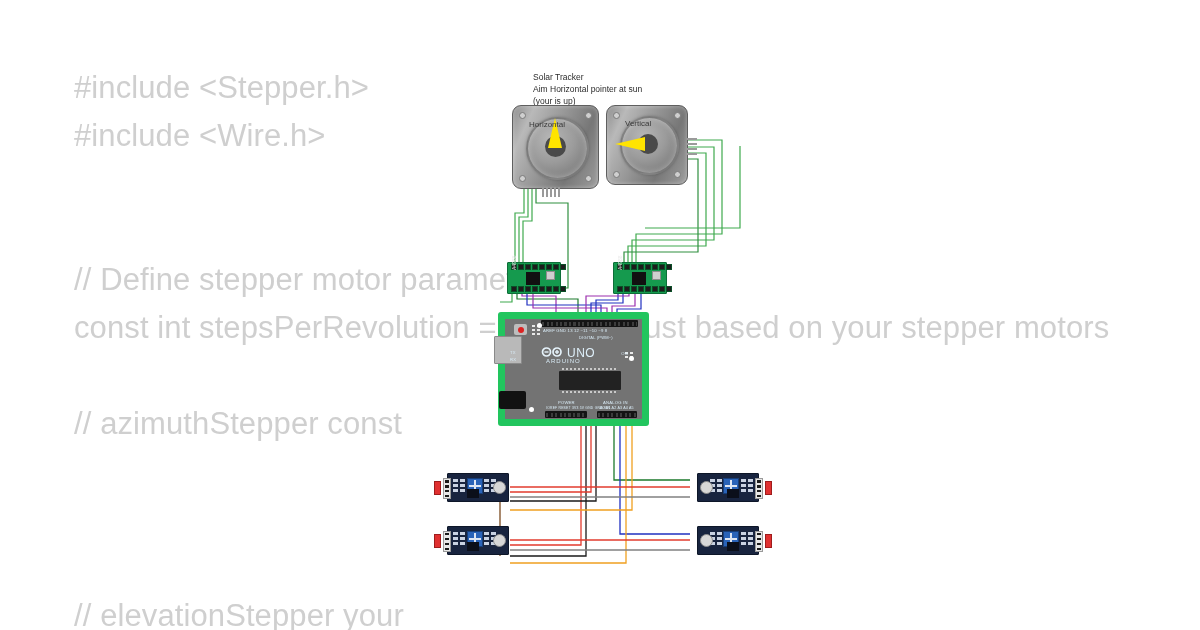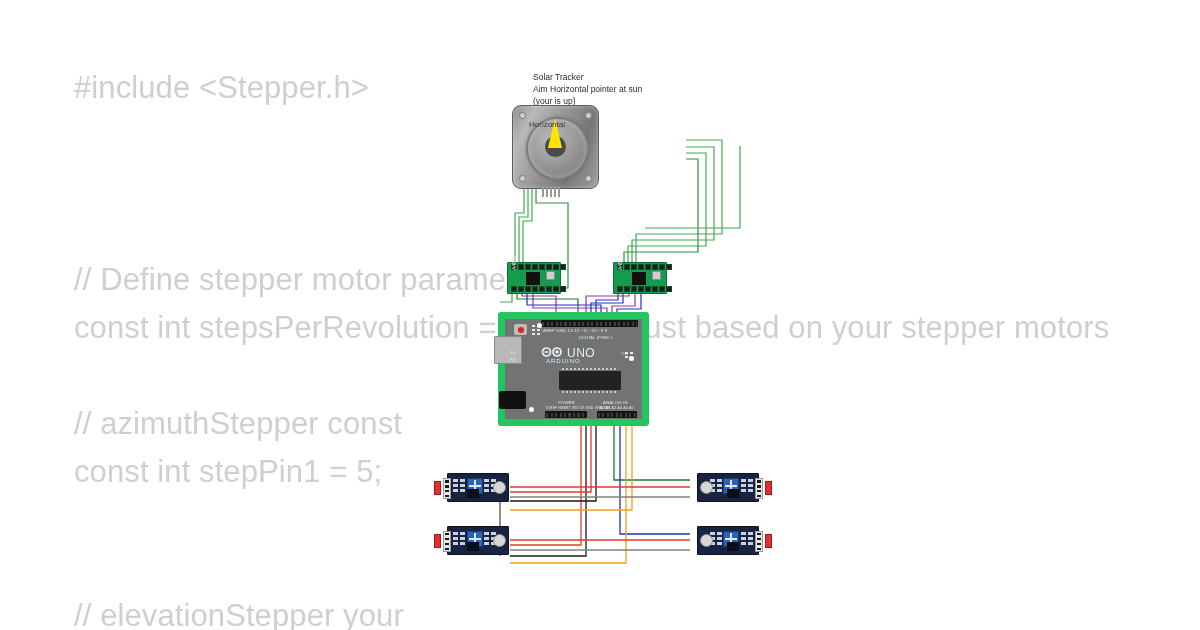--- a/index.html
+++ b/index.html
@@ -329,24 +329,24 @@
     border: 1px solid #9e1c1c;
   }
 </style>
 </head>
 <body>
 
 <div id="stage">
 
   <div class="code-layer">
     <div class="code-line" style="top:72px">#include &lt;Stepper.h&gt;</div>
+    <div class="code-line" style="top:120px">#include &lt;Wire.h&gt;</div>
     <div class="code-line" style="top:264px">// Define stepper motor parameters</div>
     <div class="code-line" style="top:312px">const int stepsPerRevolution = 200; // Adjust based on your stepper motors</div>
     <div class="code-line" style="top:408px">// azimuthStepper const</div>
-    <div class="code-line" style="top:456px">const int stepPin1 = 5;</div>
     <div class="code-line" style="top:600px">// elevationStepper your</div>
   </div>
 
   <div class="circuit">
 
     <svg width="1200" height="630" style="position:absolute;left:0;top:0;">
       <g fill="none" stroke-width="1.2">
 
         <path d="M524,186 L524,213 L515,213 L515,262" stroke="#3faa4e"></path>
         <path d="M528,186 L528,217 L519,217 L519,262" stroke="#3faa4e"></path>
@@ -413,20 +413,36 @@
       <div class="mlabel" style="left:16px;top:14px;">Horizontal</div>
       <div class="motor-pins" style="left:29px;top:81px;">
         <i></i>
           <i></i>
           <i></i>
           <i></i>
           <i></i>
       </div>
     </div>
 
+    <div class="stepper" style="left:606px;top:105px;width:80px;height:78px;">
+      <div class="screw" style="left:6px;top:6px"></div>
+      <div class="screw" style="right:6px;top:6px"></div>
+      <div class="screw" style="left:6px;bottom:6px"></div>
+      <div class="screw" style="right:6px;bottom:6px"></div>
+      <div class="ring" style="left:13px;top:10px;width:55px;height:55px;"></div>
+      <div class="hub" style="left:31px;top:28px;width:20px;height:20px;"></div>
+      <div class="pointer" style="left:8px;top:31px;border-top:7px solid transparent;border-bottom:7px solid transparent;border-right:30px solid #ffe400;"></div>
+      <div class="mlabel" style="left:18px;top:13px;">Vertical</div>
+      <div class="motor-pins" style="left:80px;top:32px;flex-direction:column;gap:3px;">
+        <i style="width:10px;height:2px"></i>
+          <i style="width:10px;height:2px"></i>
+        <i style="width:10px;height:2px"></i>
+          <i style="width:10px;height:2px"></i>
+      </div>
+    </div>
 
     <div class="driver" style="left:507px;top:262px;">
       <div class="hdr top">
           <i></i>
           <i></i>
           <i></i>
           <i></i>
           <i></i>
           <i></i>
           <i></i>

